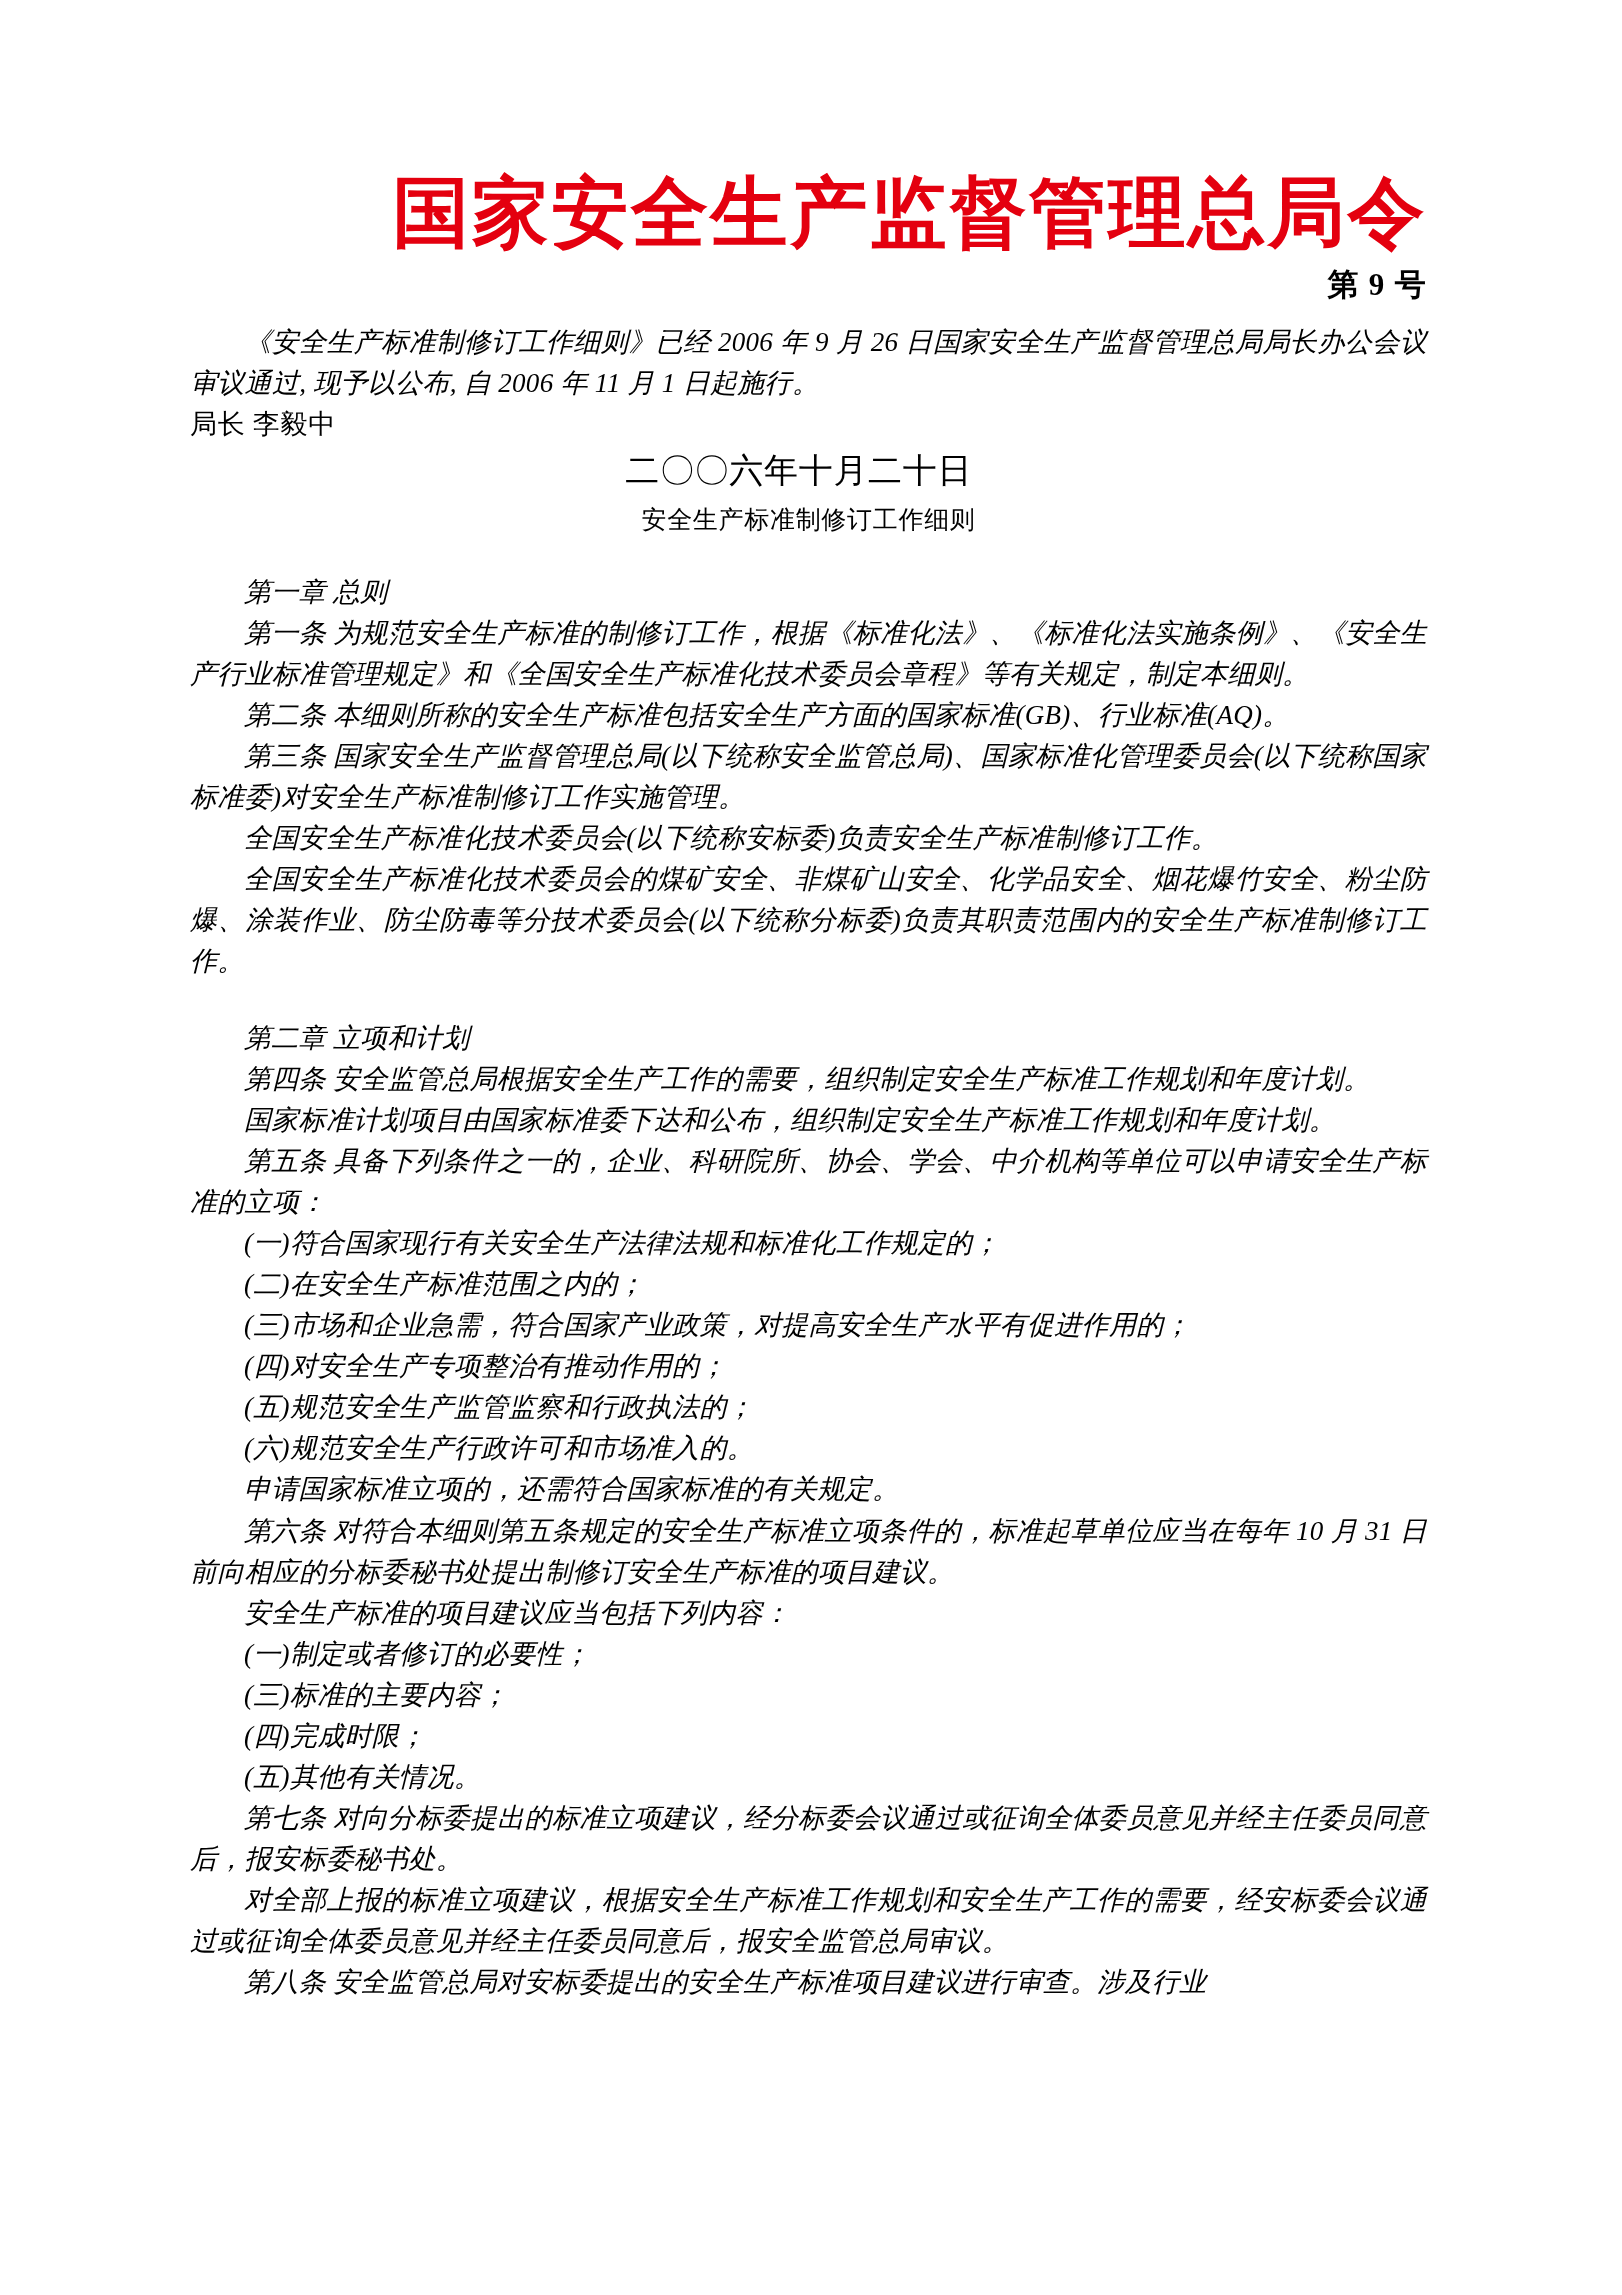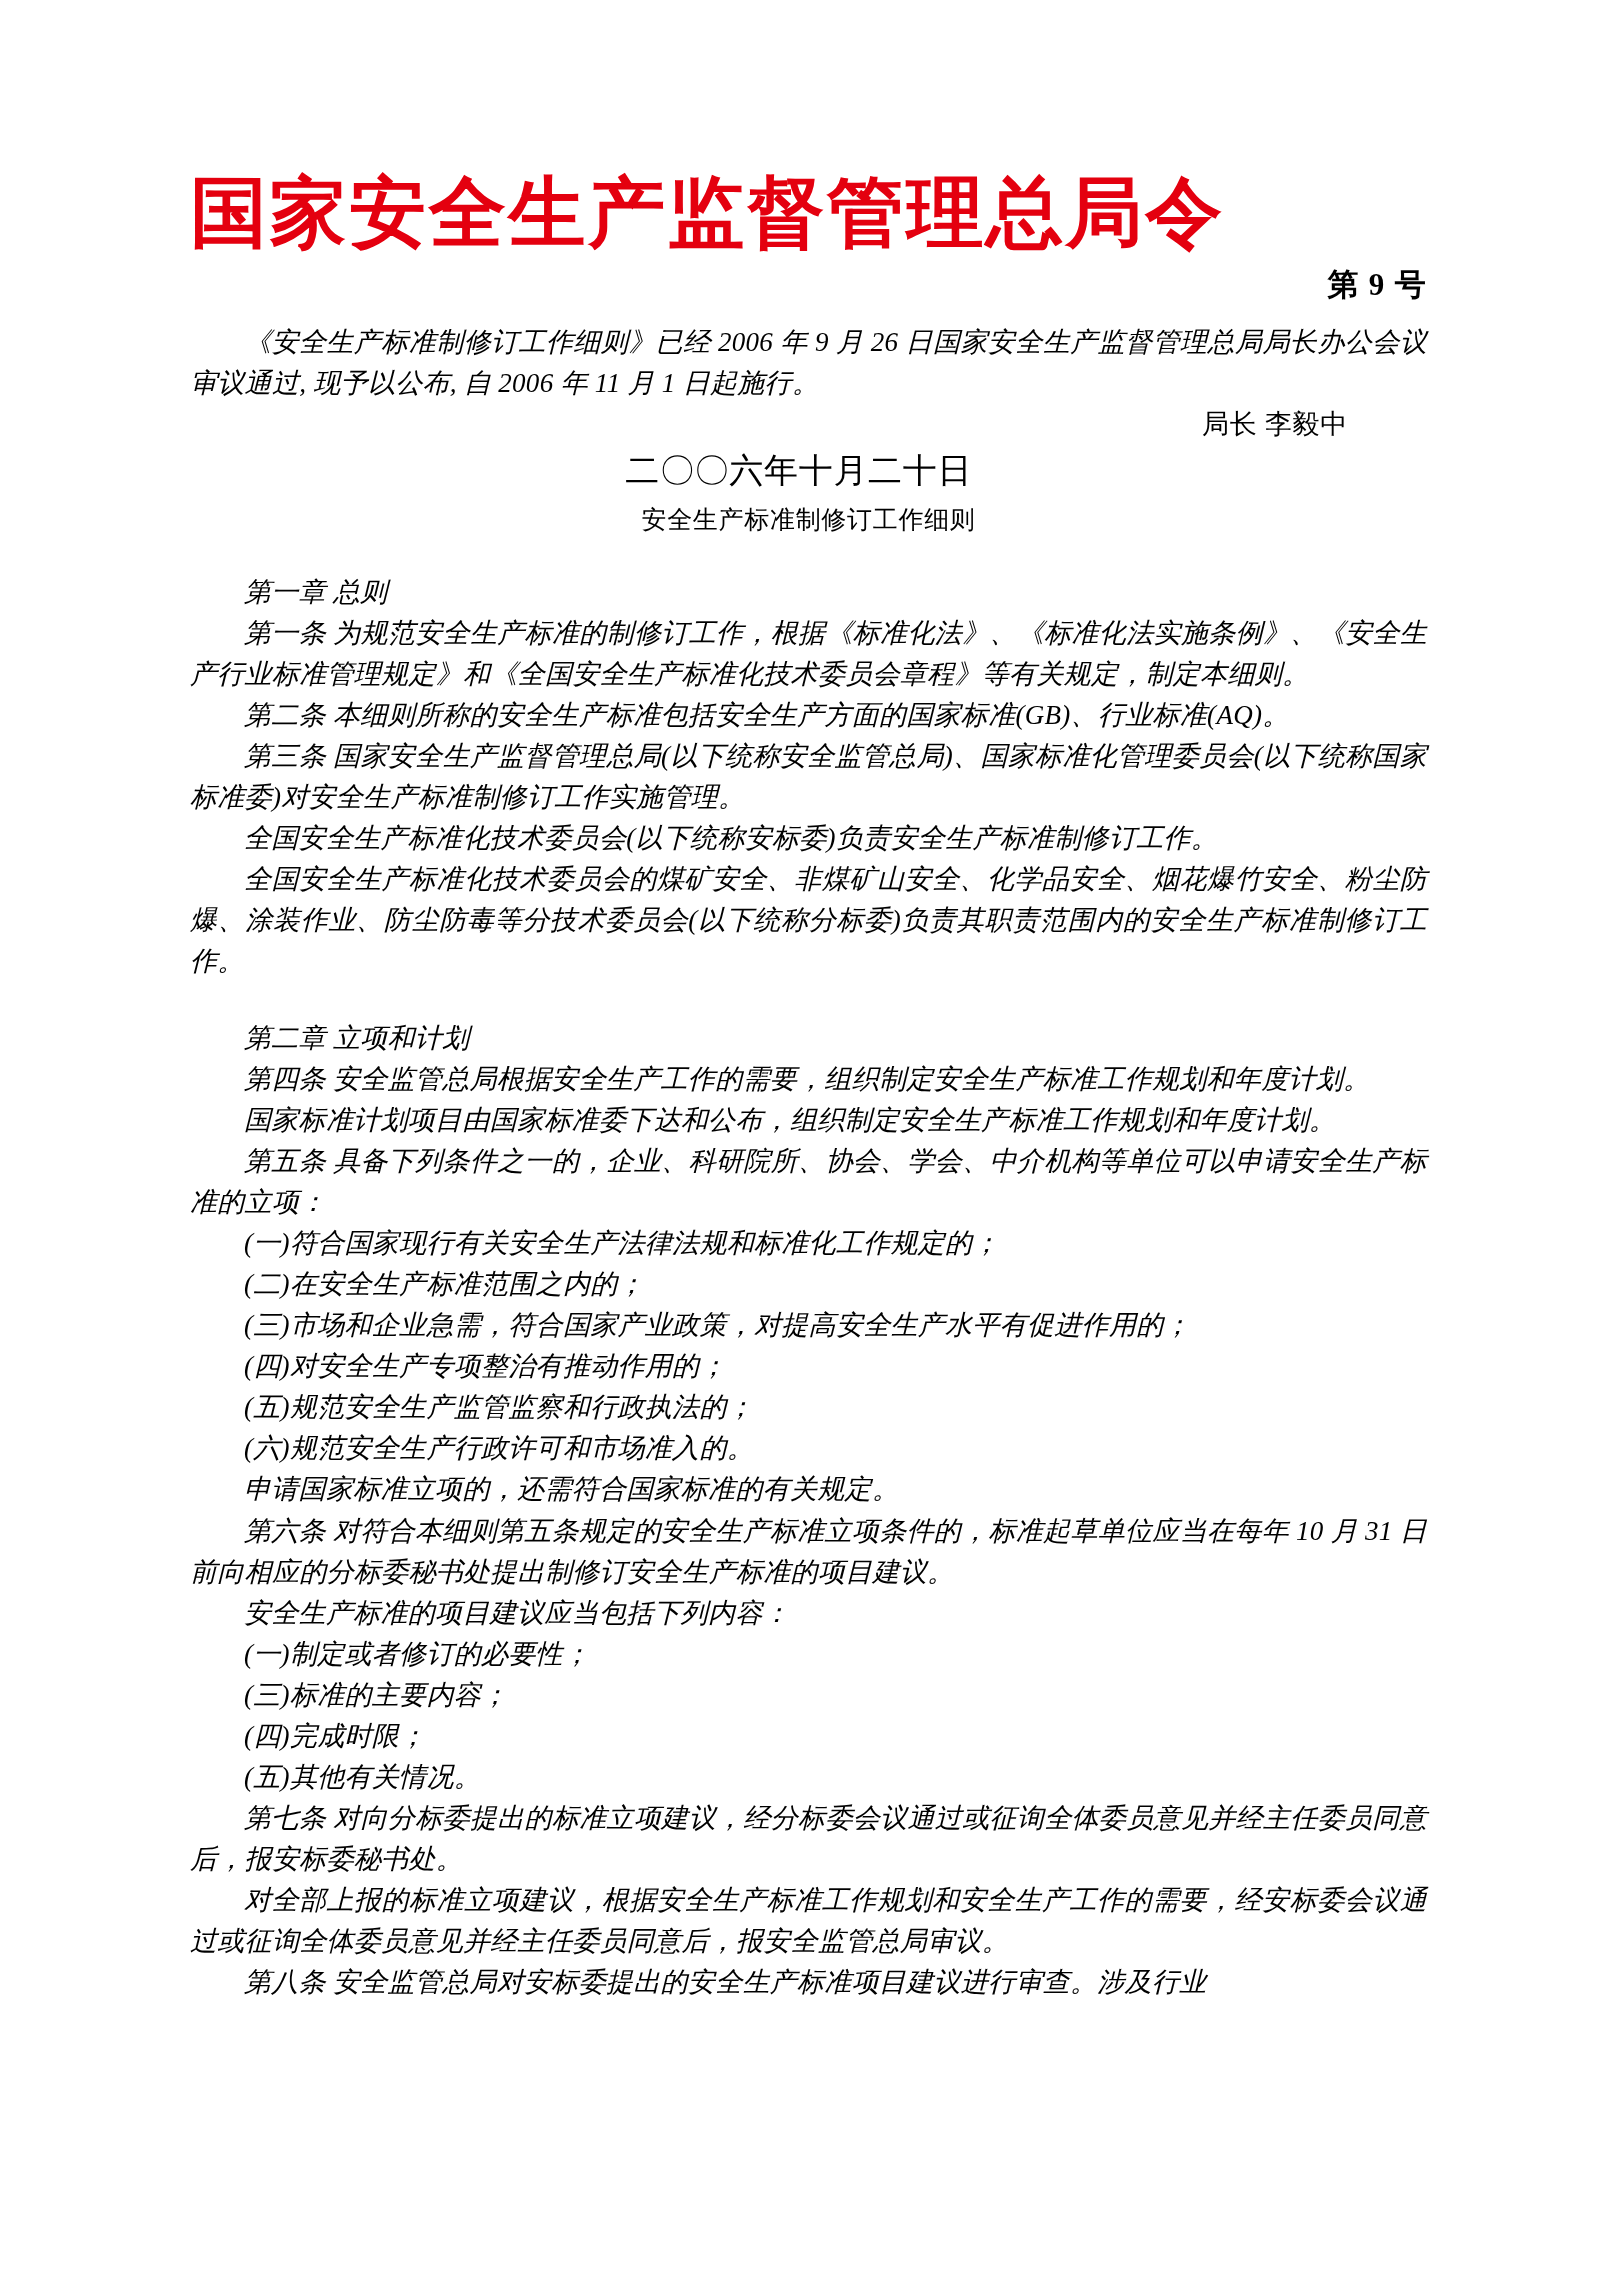--- a/index.html
+++ b/index.html
@@ -15,21 +15,21 @@
     position: relative;
     overflow: hidden;
   }
   .page {
     box-sizing: border-box;
     width: 1623px;
     height: 2295px;
     padding: 170px 196px 0 190px;
   }
   .doc-title {
-    text-align: left;
+    text-align: right;
     color: #e4000f;
     font-family: "DejaVu Serif", "Liberation Serif", serif;
     font-weight: bold;
     font-size: 77px;
     letter-spacing: 2.6px;
     line-height: 1.1;
     margin: 0 0 9.2px 0;
     white-space: nowrap;
   }
   .doc-number {
@@ -45,21 +45,20 @@
     line-height: 1.52;
     text-align: justify;
     text-justify: inter-ideograph;
     letter-spacing: 0.3px;
     font-style: italic;
   }
   .indent {
     text-indent: 54px;
   }
   .sign-line {
-    text-align: right;
     font-size: 27px;
     line-height: 1.52;
     padding-right: 79px;
     letter-spacing: 0.7px;
   }
   .sign-date {
     text-align: center;
     font-size: 34px;
     line-height: 1.52;
     padding-right: 19.6px;

